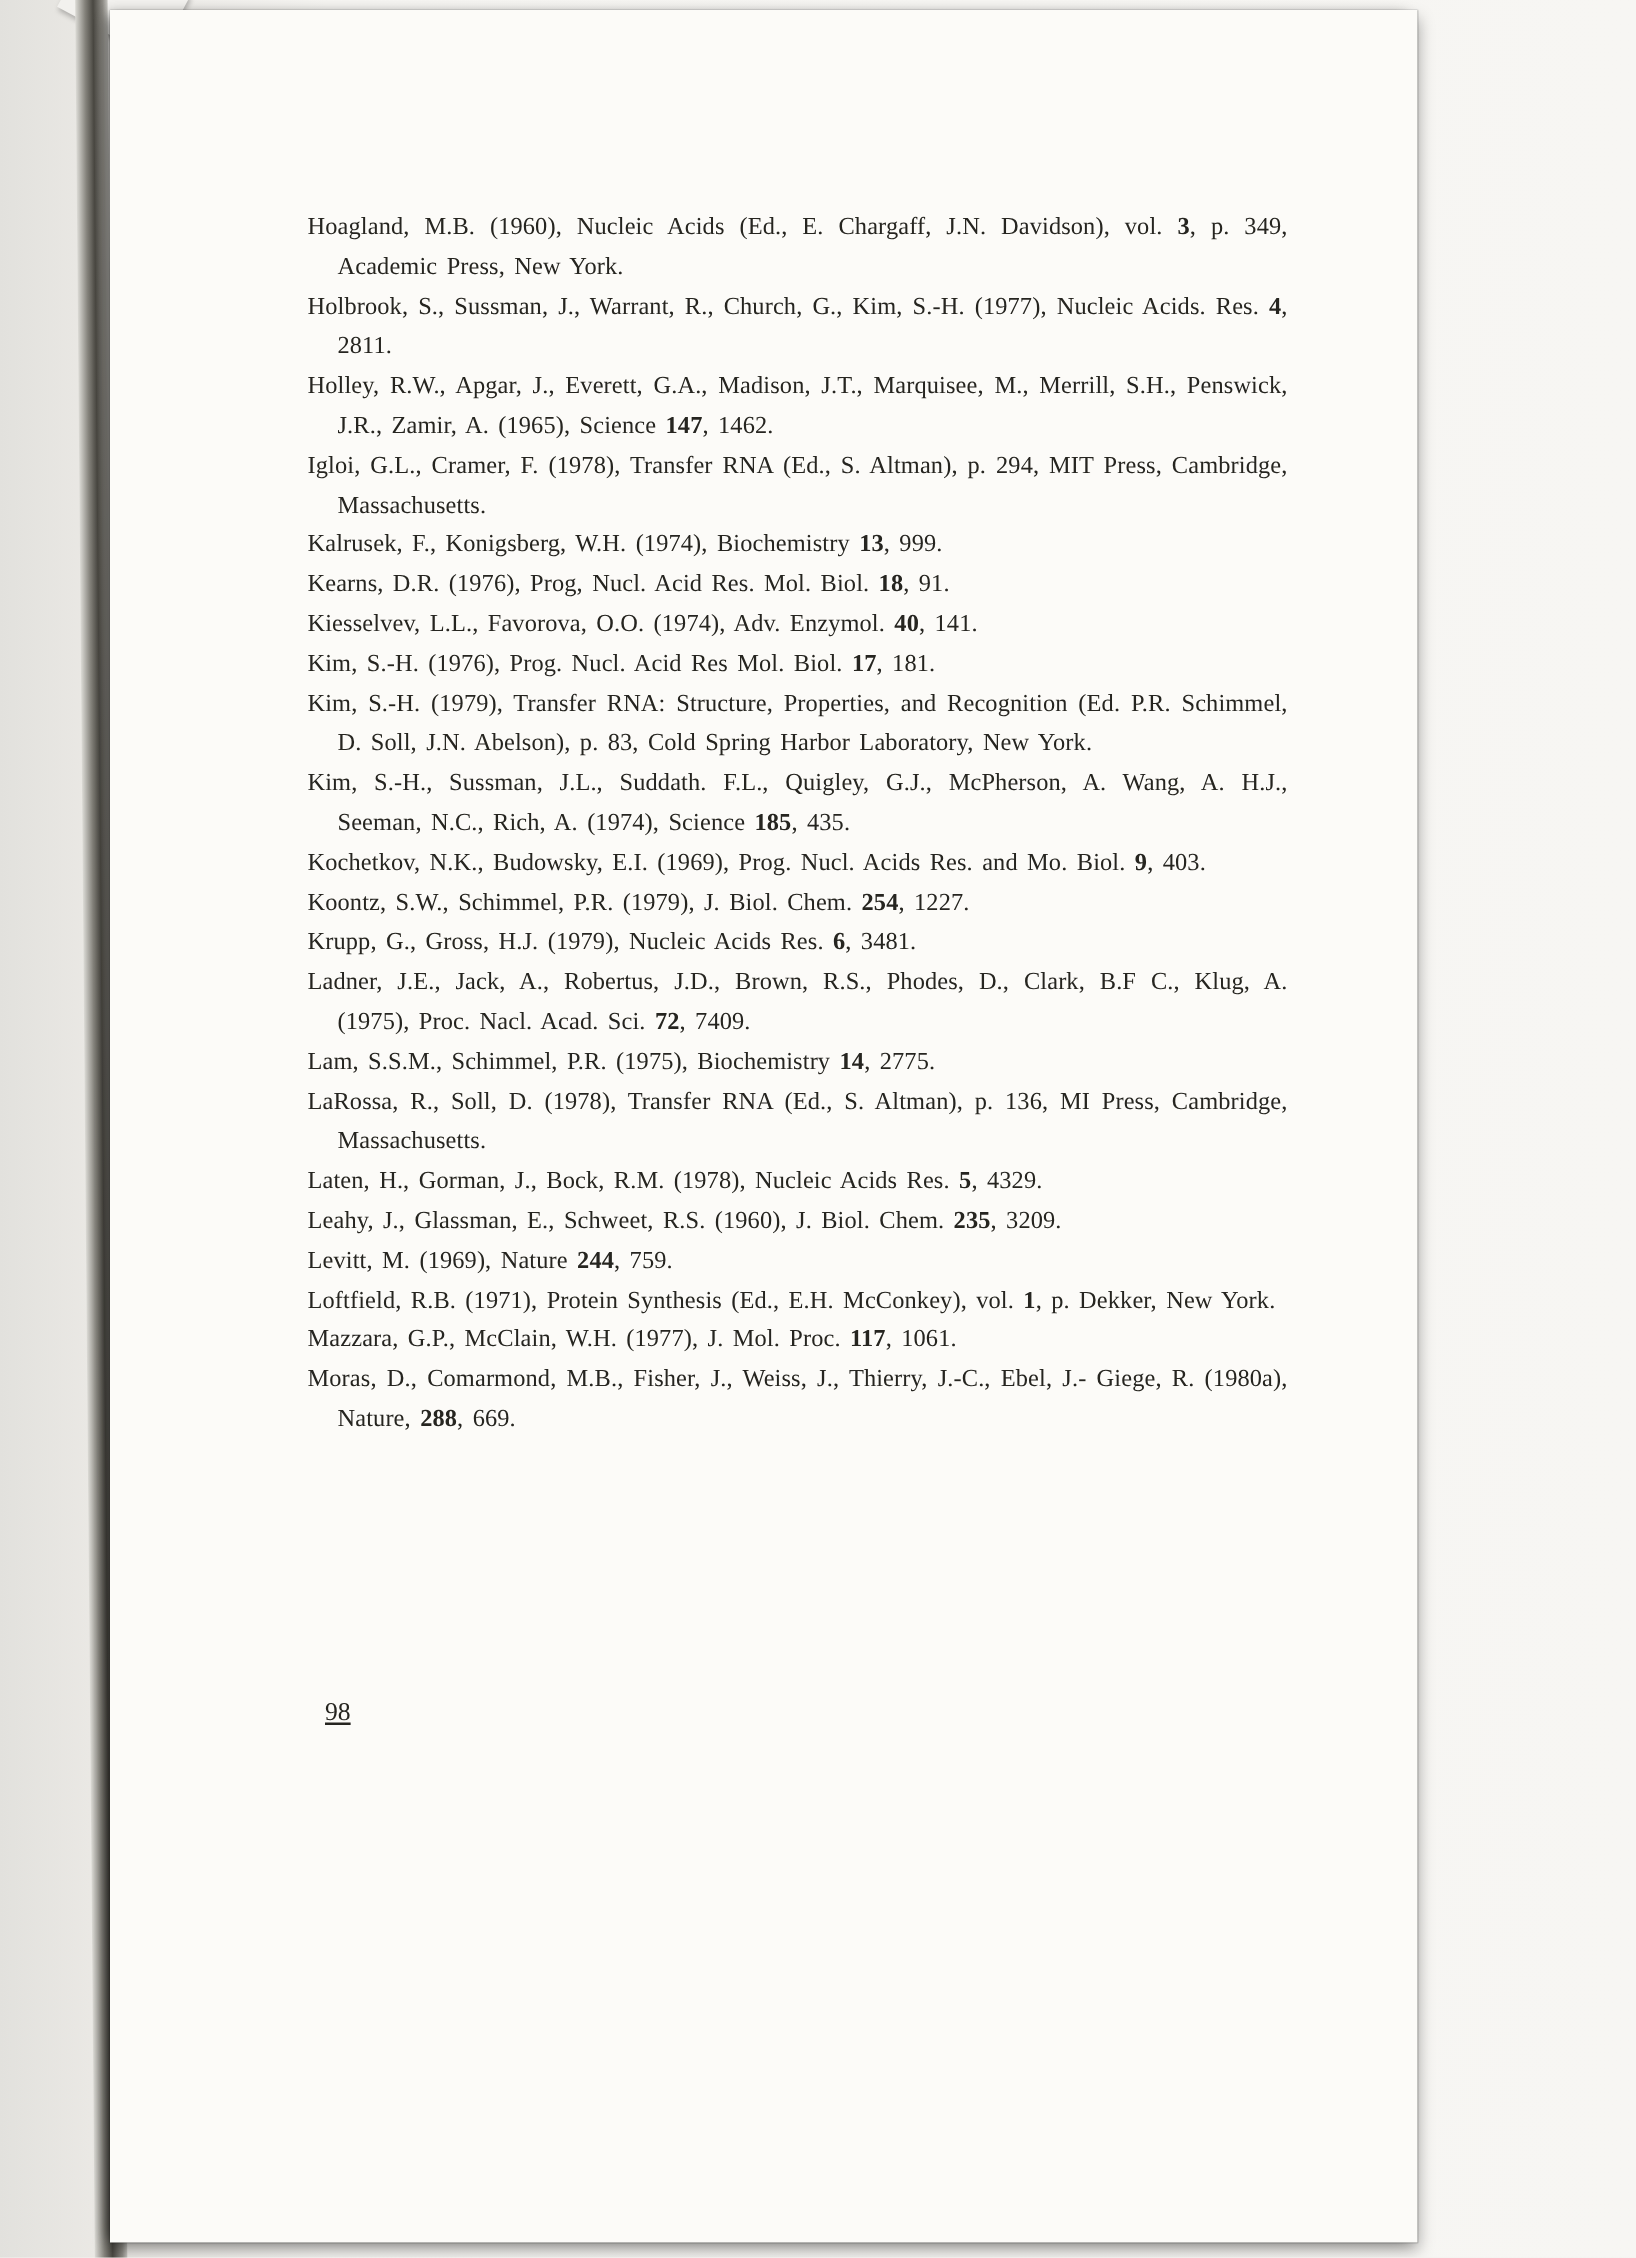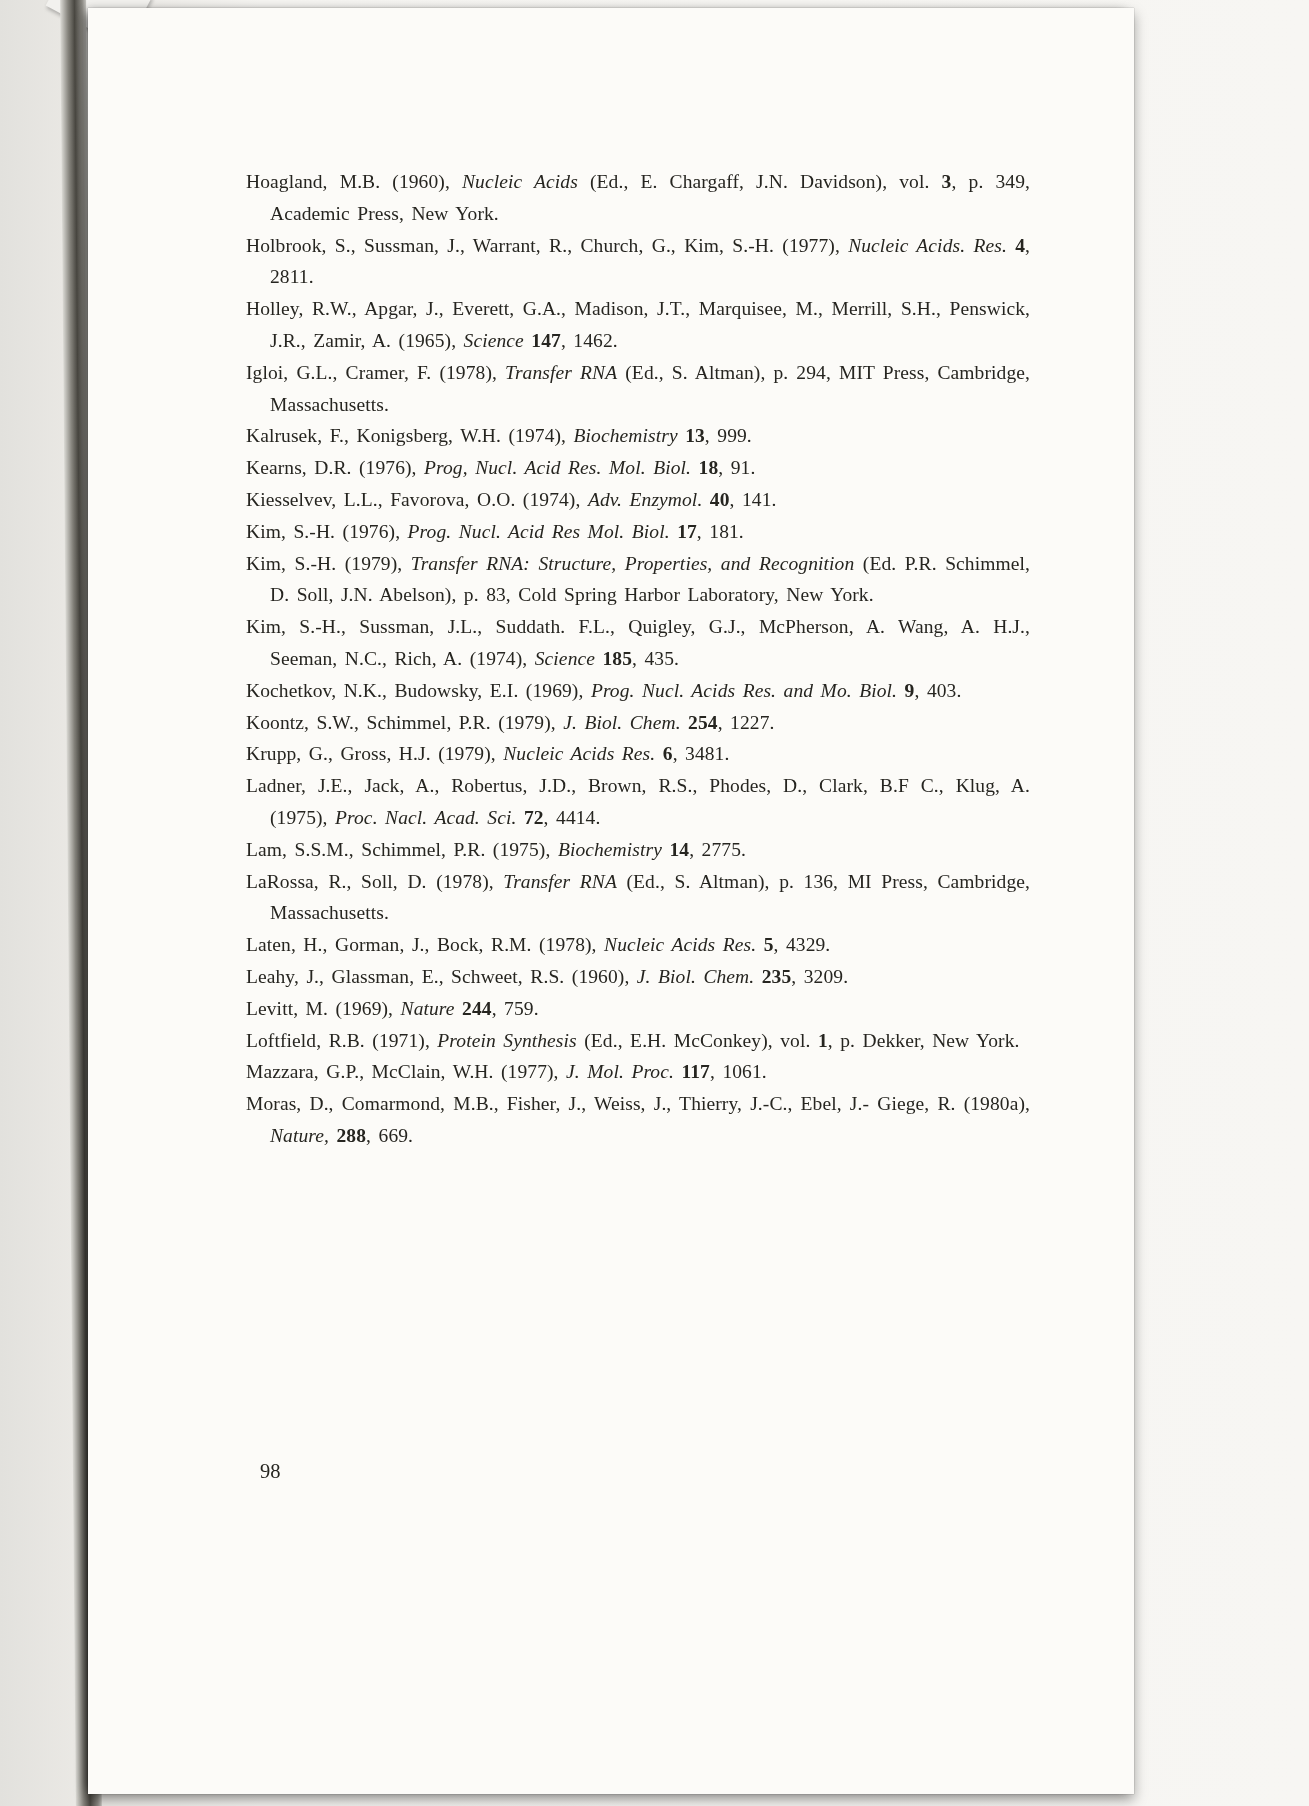--- a/index.html
+++ b/index.html
@@ -50,27 +50,28 @@
     margin: 0;
     padding-left: 24px;
     text-indent: -24px;
     text-align: justify;
     font-size: 19.5px;
     line-height: 31.8px;
     color: var(--ink, #262520);
     word-spacing: 2.5px;
     letter-spacing: 0.1px;
   }
-  p.ref .it { font-style: italic; }
+  p.ref .it { }
   p.ref .bd { font-weight: 700; }
   .page-number {
     position: absolute;
-    left: 172px; top: 1452px;
+    left: 172px; top: 1351px;
     font-size: 20.5px;
     color: var(--ink, #262520);
+    text-decoration: underline;
   }
 </style>
 </head>
 <body>
 
 <div class="scene">
   <div class="corner-fold"></div>
   <div class="book-edge"></div>
   <div class="page">
     <div class="refs">
@@ -80,21 +81,21 @@
         <p class="ref"><span class="rg">Igloi, G.L., Cramer, F. (1978), </span><span class="it">Transfer RNA</span><span class="rg"> (Ed., S. Altman), p. 294, MIT Press, Cambridge, Massachusetts.</span></p>
         <p class="ref"><span class="rg">Kalrusek, F., Konigsberg, W.H. (1974), </span><span class="it">Biochemistry</span><span class="rg"> </span><span class="bd">13</span><span class="rg">, 999.</span></p>
         <p class="ref"><span class="rg">Kearns, D.R. (1976), </span><span class="it">Prog, Nucl. Acid Res. Mol. Biol.</span><span class="rg"> </span><span class="bd">18</span><span class="rg">, 91.</span></p>
         <p class="ref"><span class="rg">Kiesselvev, L.L., Favorova, O.O. (1974), </span><span class="it">Adv. Enzymol.</span><span class="rg"> </span><span class="bd">40</span><span class="rg">, 141.</span></p>
         <p class="ref"><span class="rg">Kim, S.-H. (1976), </span><span class="it">Prog. Nucl. Acid Res Mol. Biol.</span><span class="rg"> </span><span class="bd">17</span><span class="rg">, 181.</span></p>
         <p class="ref"><span class="rg">Kim, S.-H. (1979), </span><span class="it">Transfer RNA: Structure, Properties, and Recognition</span><span class="rg"> (Ed. P.R. Schimmel, D. Soll, J.N. Abelson), p. 83, Cold Spring Harbor Laboratory, New York.</span></p>
         <p class="ref"><span class="rg">Kim, S.-H., Sussman, J.L., Suddath. F.L., Quigley, G.J., McPherson, A. Wang, A. H.J., Seeman, N.C., Rich, A. (1974), </span><span class="it">Science</span><span class="rg"> </span><span class="bd">185</span><span class="rg">, 435.</span></p>
         <p class="ref"><span class="rg">Kochetkov, N.K., Budowsky, E.I. (1969), </span><span class="it">Prog. Nucl. Acids Res. and Mo. Biol.</span><span class="rg"> </span><span class="bd">9</span><span class="rg">, 403.</span></p>
         <p class="ref"><span class="rg">Koontz, S.W., Schimmel, P.R. (1979), </span><span class="it">J. Biol. Chem.</span><span class="rg"> </span><span class="bd">254</span><span class="rg">, 1227.</span></p>
         <p class="ref"><span class="rg">Krupp, G., Gross, H.J. (1979), </span><span class="it">Nucleic Acids Res.</span><span class="rg"> </span><span class="bd">6</span><span class="rg">, 3481.</span></p>
-        <p class="ref"><span class="rg">Ladner, J.E., Jack, A., Robertus, J.D., Brown, R.S., Phodes, D., Clark, B.F C., Klug, A. (1975), </span><span class="it">Proc. Nacl. Acad. Sci.</span><span class="rg"> </span><span class="bd">72</span><span class="rg">, 4414.</span></p>
+        <p class="ref"><span class="rg">Ladner, J.E., Jack, A., Robertus, J.D., Brown, R.S., Phodes, D., Clark, B.F C., Klug, A. (1975), </span><span class="it">Proc. Nacl. Acad. Sci.</span><span class="rg"> </span><span class="bd">72</span><span class="rg">, 7409.</span></p>
         <p class="ref"><span class="rg">Lam, S.S.M., Schimmel, P.R. (1975), </span><span class="it">Biochemistry</span><span class="rg"> </span><span class="bd">14</span><span class="rg">, 2775.</span></p>
         <p class="ref"><span class="rg">LaRossa, R., Soll, D. (1978), </span><span class="it">Transfer RNA</span><span class="rg"> (Ed., S. Altman), p. 136, MI Press, Cambridge, Massachusetts.</span></p>
         <p class="ref"><span class="rg">Laten, H., Gorman, J., Bock, R.M. (1978), </span><span class="it">Nucleic Acids Res.</span><span class="rg"> </span><span class="bd">5</span><span class="rg">, 4329.</span></p>
         <p class="ref"><span class="rg">Leahy, J., Glassman, E., Schweet, R.S. (1960), </span><span class="it">J. Biol. Chem.</span><span class="rg"> </span><span class="bd">235</span><span class="rg">, 3209.</span></p>
         <p class="ref"><span class="rg">Levitt, M. (1969), </span><span class="it">Nature</span><span class="rg"> </span><span class="bd">244</span><span class="rg">, 759.</span></p>
         <p class="ref"><span class="rg">Loftfield, R.B. (1971), </span><span class="it">Protein Synthesis</span><span class="rg"> (Ed., E.H. McConkey), vol. </span><span class="bd">1</span><span class="rg">, p. Dekker, New York.</span></p>
         <p class="ref"><span class="rg">Mazzara, G.P., McClain, W.H. (1977), </span><span class="it">J. Mol. Proc.</span><span class="rg"> </span><span class="bd">117</span><span class="rg">, 1061.</span></p>
         <p class="ref"><span class="rg">Moras, D., Comarmond, M.B., Fisher, J., Weiss, J., Thierry, J.-C., Ebel, J.- Giege, R. (1980a), </span><span class="it">Nature,</span><span class="rg"> </span><span class="bd">288</span><span class="rg">, 669.</span></p>
       </div>
     <div class="page-number">98</div>

